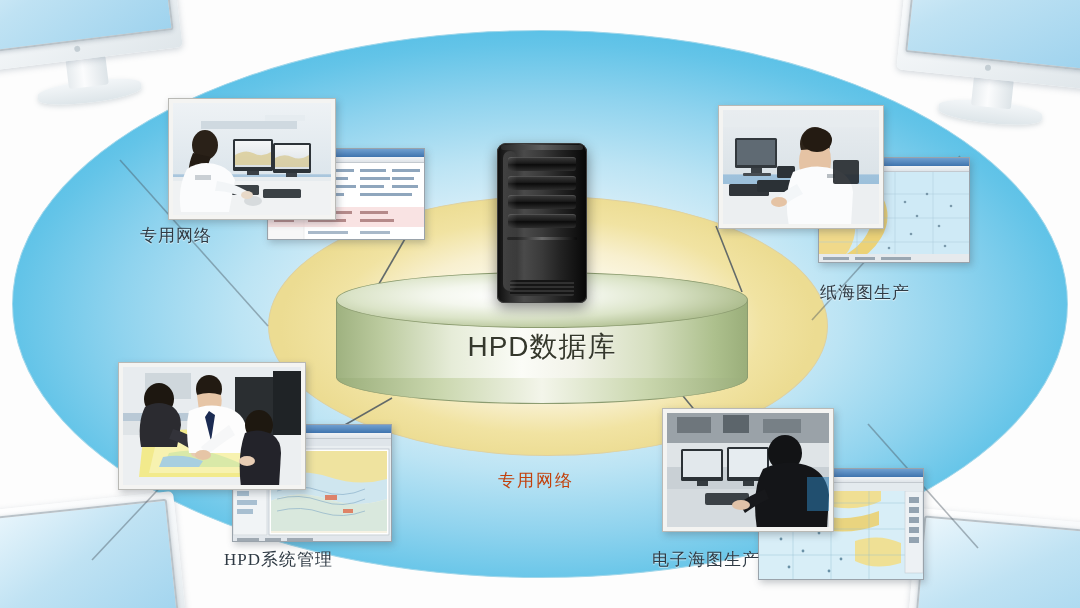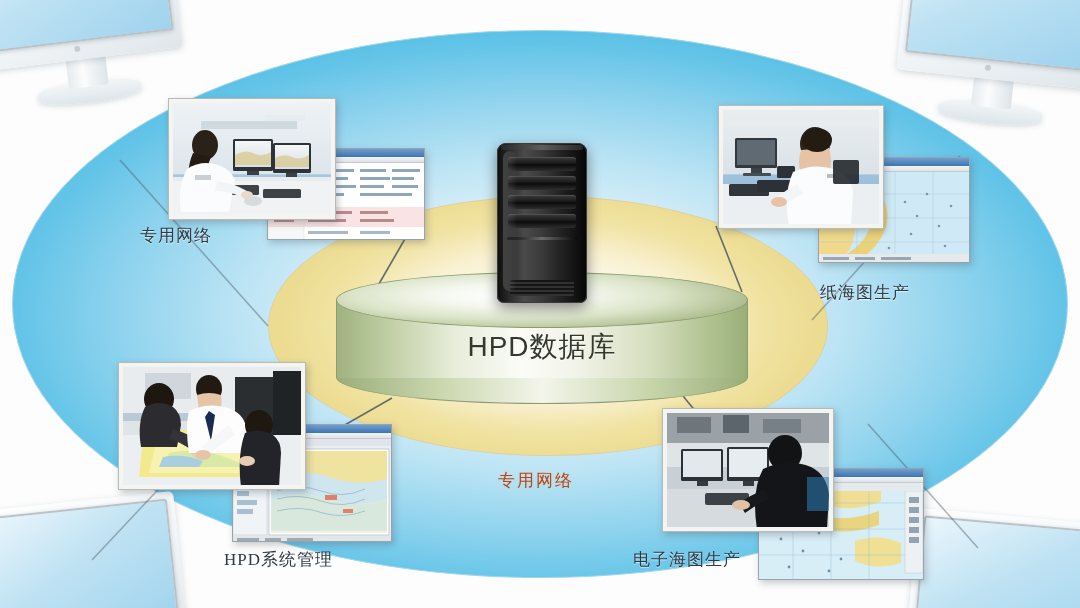--- a/index.html
+++ b/index.html
@@ -535,18 +535,18 @@
           <rect x="126" y="52" width="9" height="16" rx="2" fill="#eef3f6"></rect>
 
           <ellipse cx="118" cy="40" rx="17" ry="18" fill="#121315"></ellipse>
           <path d="M96 56 q24 -12 48 -2 q16 8 18 28 l-2 34 h-70 q-6 -38 6 -60z" fill="#141518"></path>
           <path d="M98 76 q-14 6 -26 14 l6 10 q14 -10 24 -14z" fill="#17181b"></path>
           <ellipse cx="74" cy="92" rx="9" ry="5" fill="#e0c2a8"></ellipse>
           <rect x="140" y="64" width="24" height="34" fill="#2b7fb8" opacity="0.55"></rect>
         </svg>
       </div>
     </div>
-    <div class="label" style="left:633px; top:548px;font-family:Liberation Serif, serif;">电子海图生产</div>
+    <div class="label" style="left:652px; top:548px;font-family:Liberation Serif, serif;">电子海图生产</div>
   </div>
 
   <div id="net-label" style="left:498px; top:469px;">专用网络</div>
 
 </div>
 
 </body></html>

